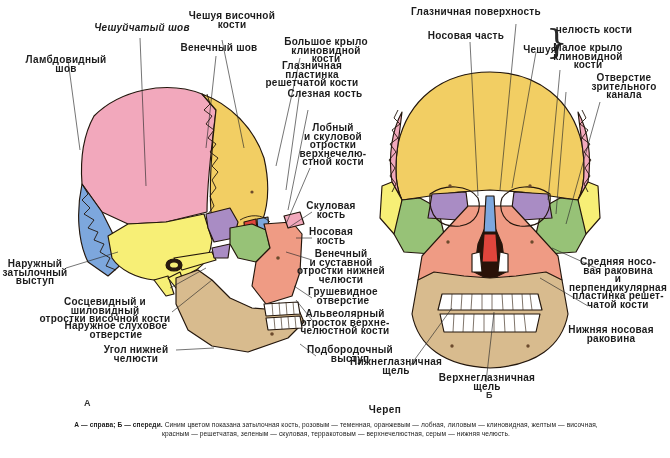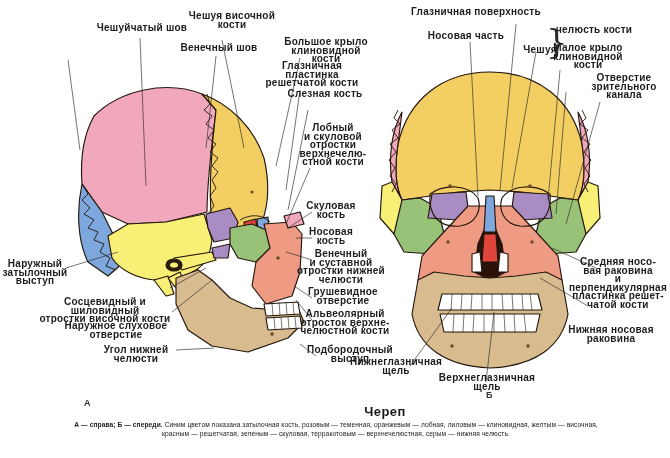--- a/index.html
+++ b/index.html
@@ -11,21 +11,21 @@
   #stage{position:absolute;inset:0;width:670px;height:458px;}
   .lbl{
     position:absolute;font-size:10px;line-height:8.6px;
     letter-spacing:.25px;color:#1c1c1c;white-space:pre-line;
     font-weight:600;
   }
   .lbl.c{text-align:center;}
   .lbl.l{text-align:left;}
   .panel-letter{position:absolute;font-size:9px;font-weight:700;color:#333;}
   .fig-title{
-    position:absolute;font-size:13px;font-weight:700;color:#1a1a1a;
+    position:absolute;font-size:10px;font-weight:700;color:#1a1a1a;
     letter-spacing:.4px;text-align:center;
   }
   .caption{
     position:absolute;left:62px;top:420px;width:548px;
     font-size:6.6px;line-height:9.4px;text-align:center;
     color:#1a1a1a;letter-spacing:.1px;
   }
   .caption b{font-weight:700;}
   .brace{position:absolute;color:#2a2a2a;font-size:20px;line-height:20px;font-family:"DejaVu Serif",serif;}
   svg{display:block;}
@@ -189,22 +189,24 @@
       <path d="M596 268 L552 248"></path>
       <path d="M588 306 L540 278"></path>
 
       <path d="M410 366 L452 308"></path>
       <path d="M486 382 L494 312"></path>
     </g>
   </svg>
 
   <div class="brace" style="left:546px;top:24px;font-size:34px;line-height:34px;">}</div>
 
-
-  <div class="lbl c" style="left:90px;top:24px;width:104px;">Чешуйчатый шов</div>
+  <div class="lbl c" style="left:18px;top:56px;width:96px;">Ламбдовидный
+шов</div>
+
+  <div class="lbl c" style="left:90px;top:24px;width:104px;font-style:italic;">Чешуйчатый шов</div>
 
   <div class="lbl c" style="left:176px;top:44px;width:86px;">Венечный шов</div>
 
   <div class="lbl c" style="left:186px;top:12px;width:92px;">Чешуя височной
 кости</div>
 
   <div class="lbl c" style="left:258px;top:38px;width:136px;">Большое крыло клиновидной
 кости</div>
 
   <div class="lbl c" style="left:254px;top:62px;width:116px;">Глазничная пластинка

